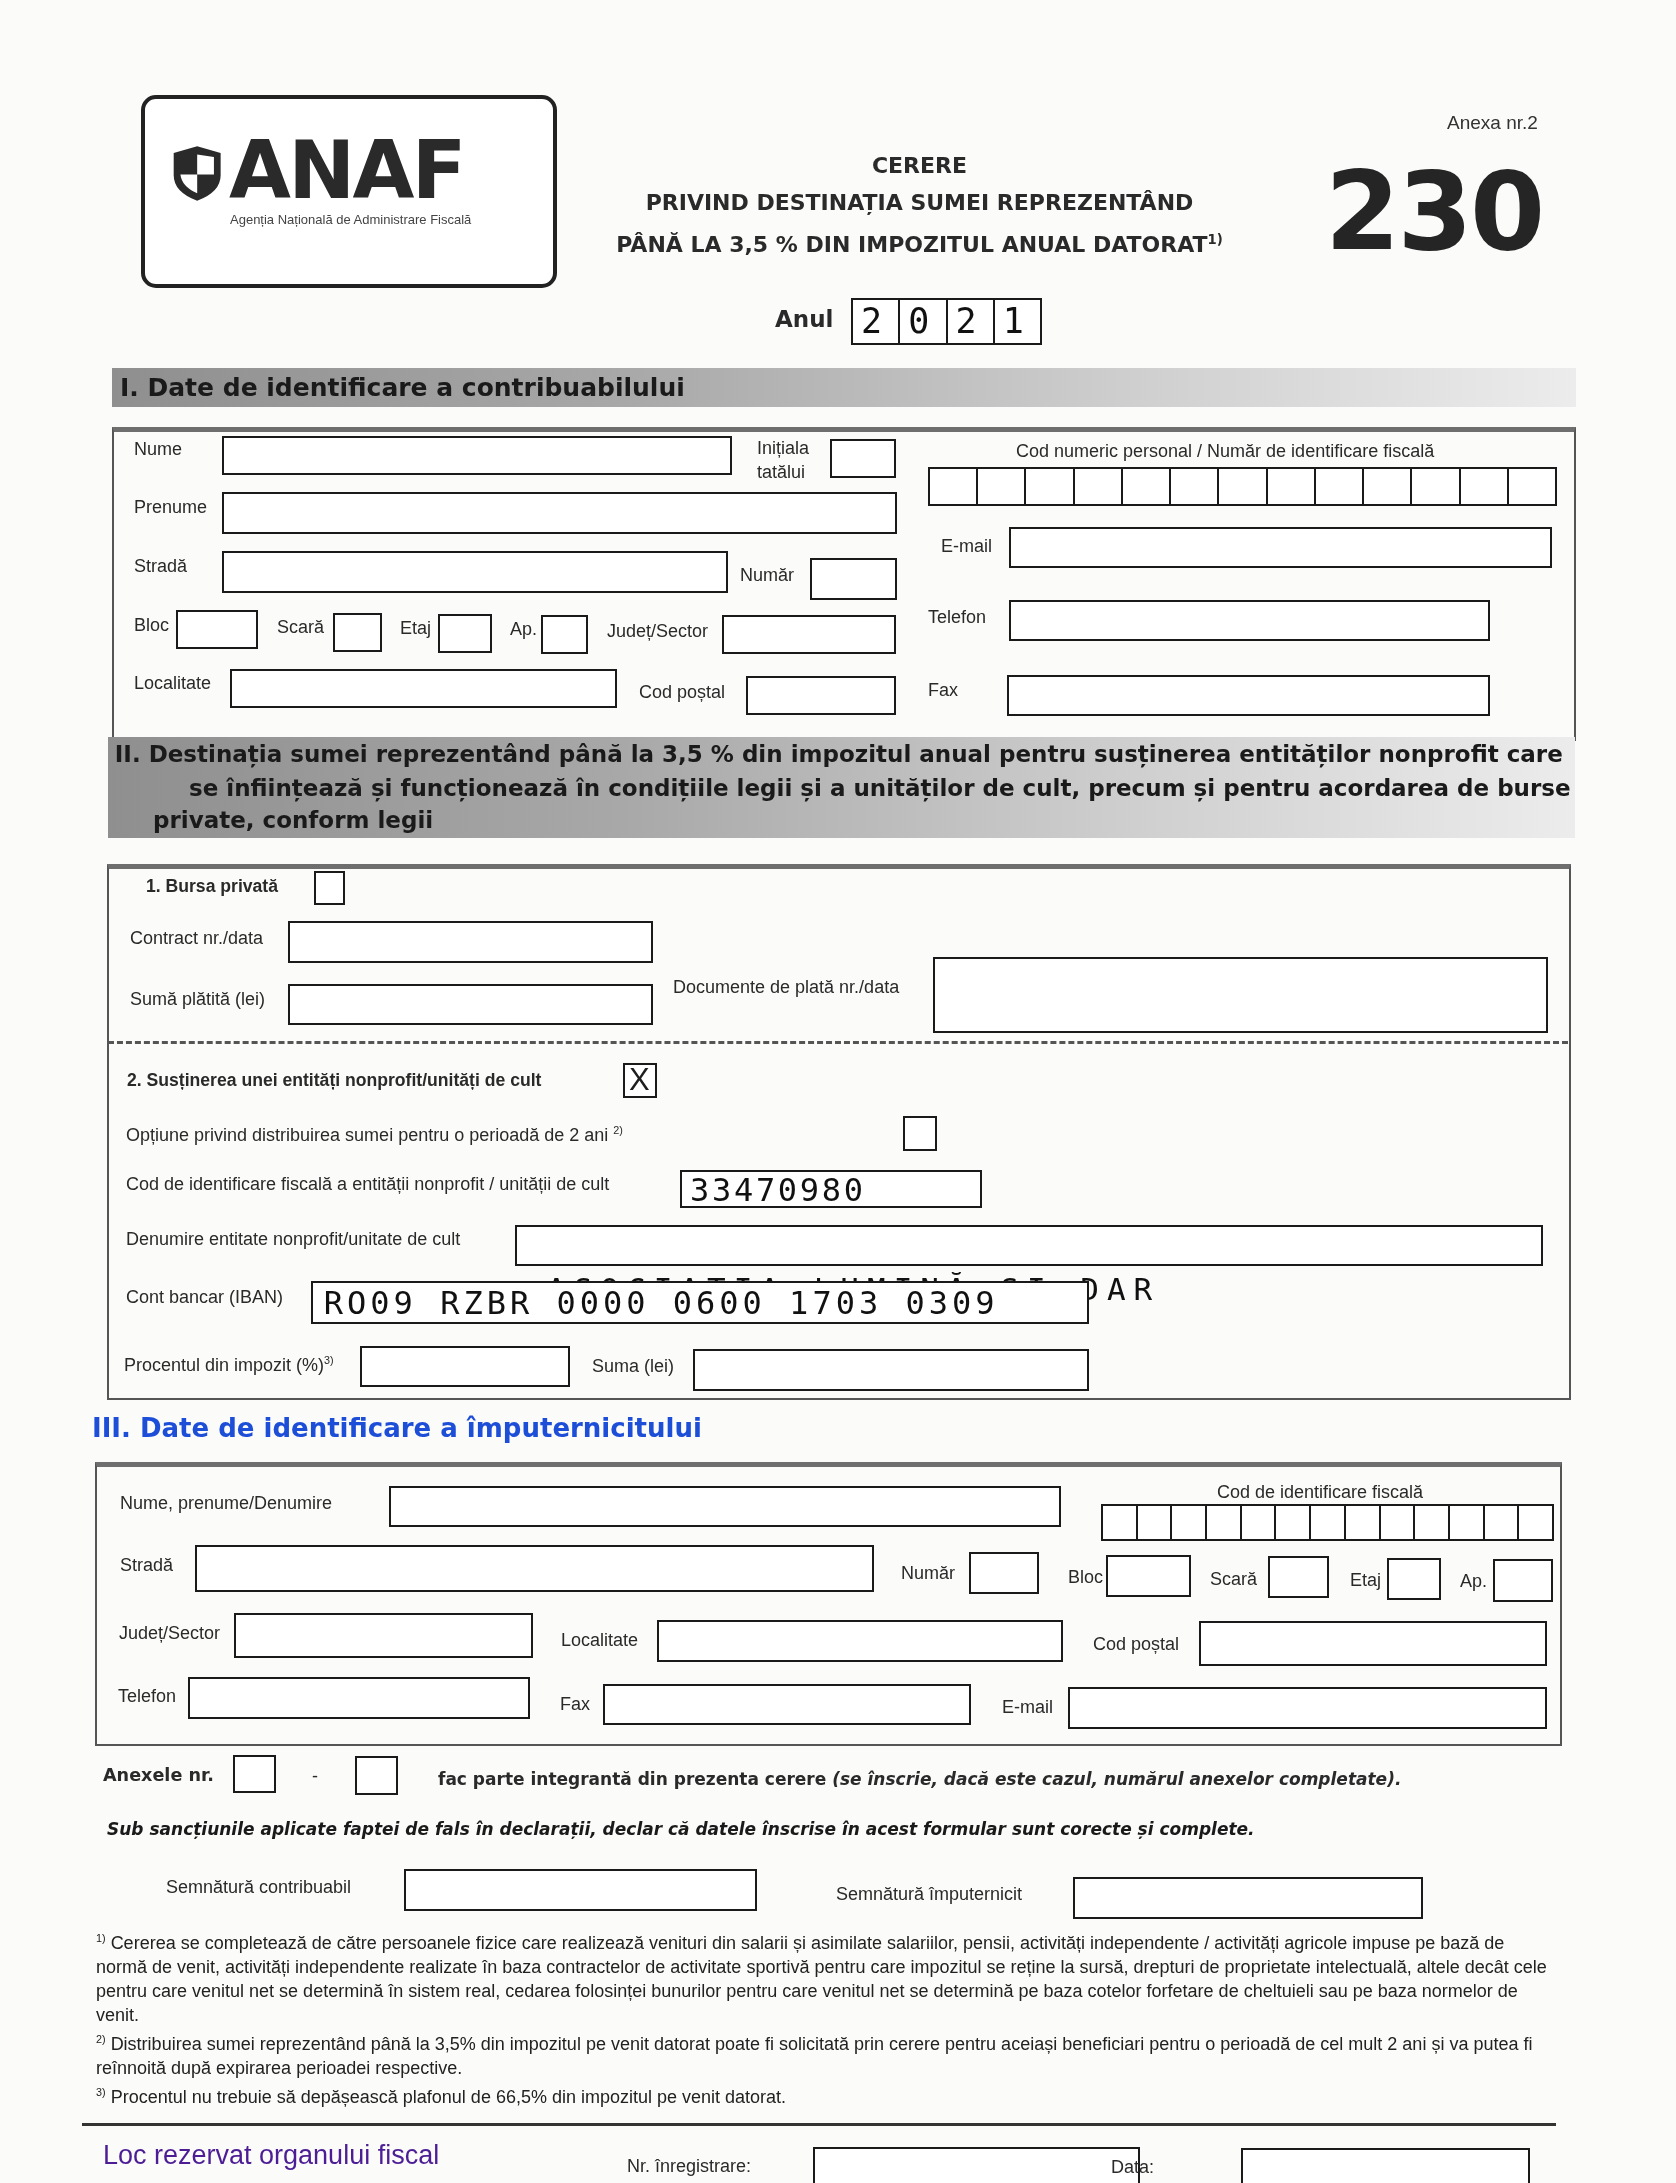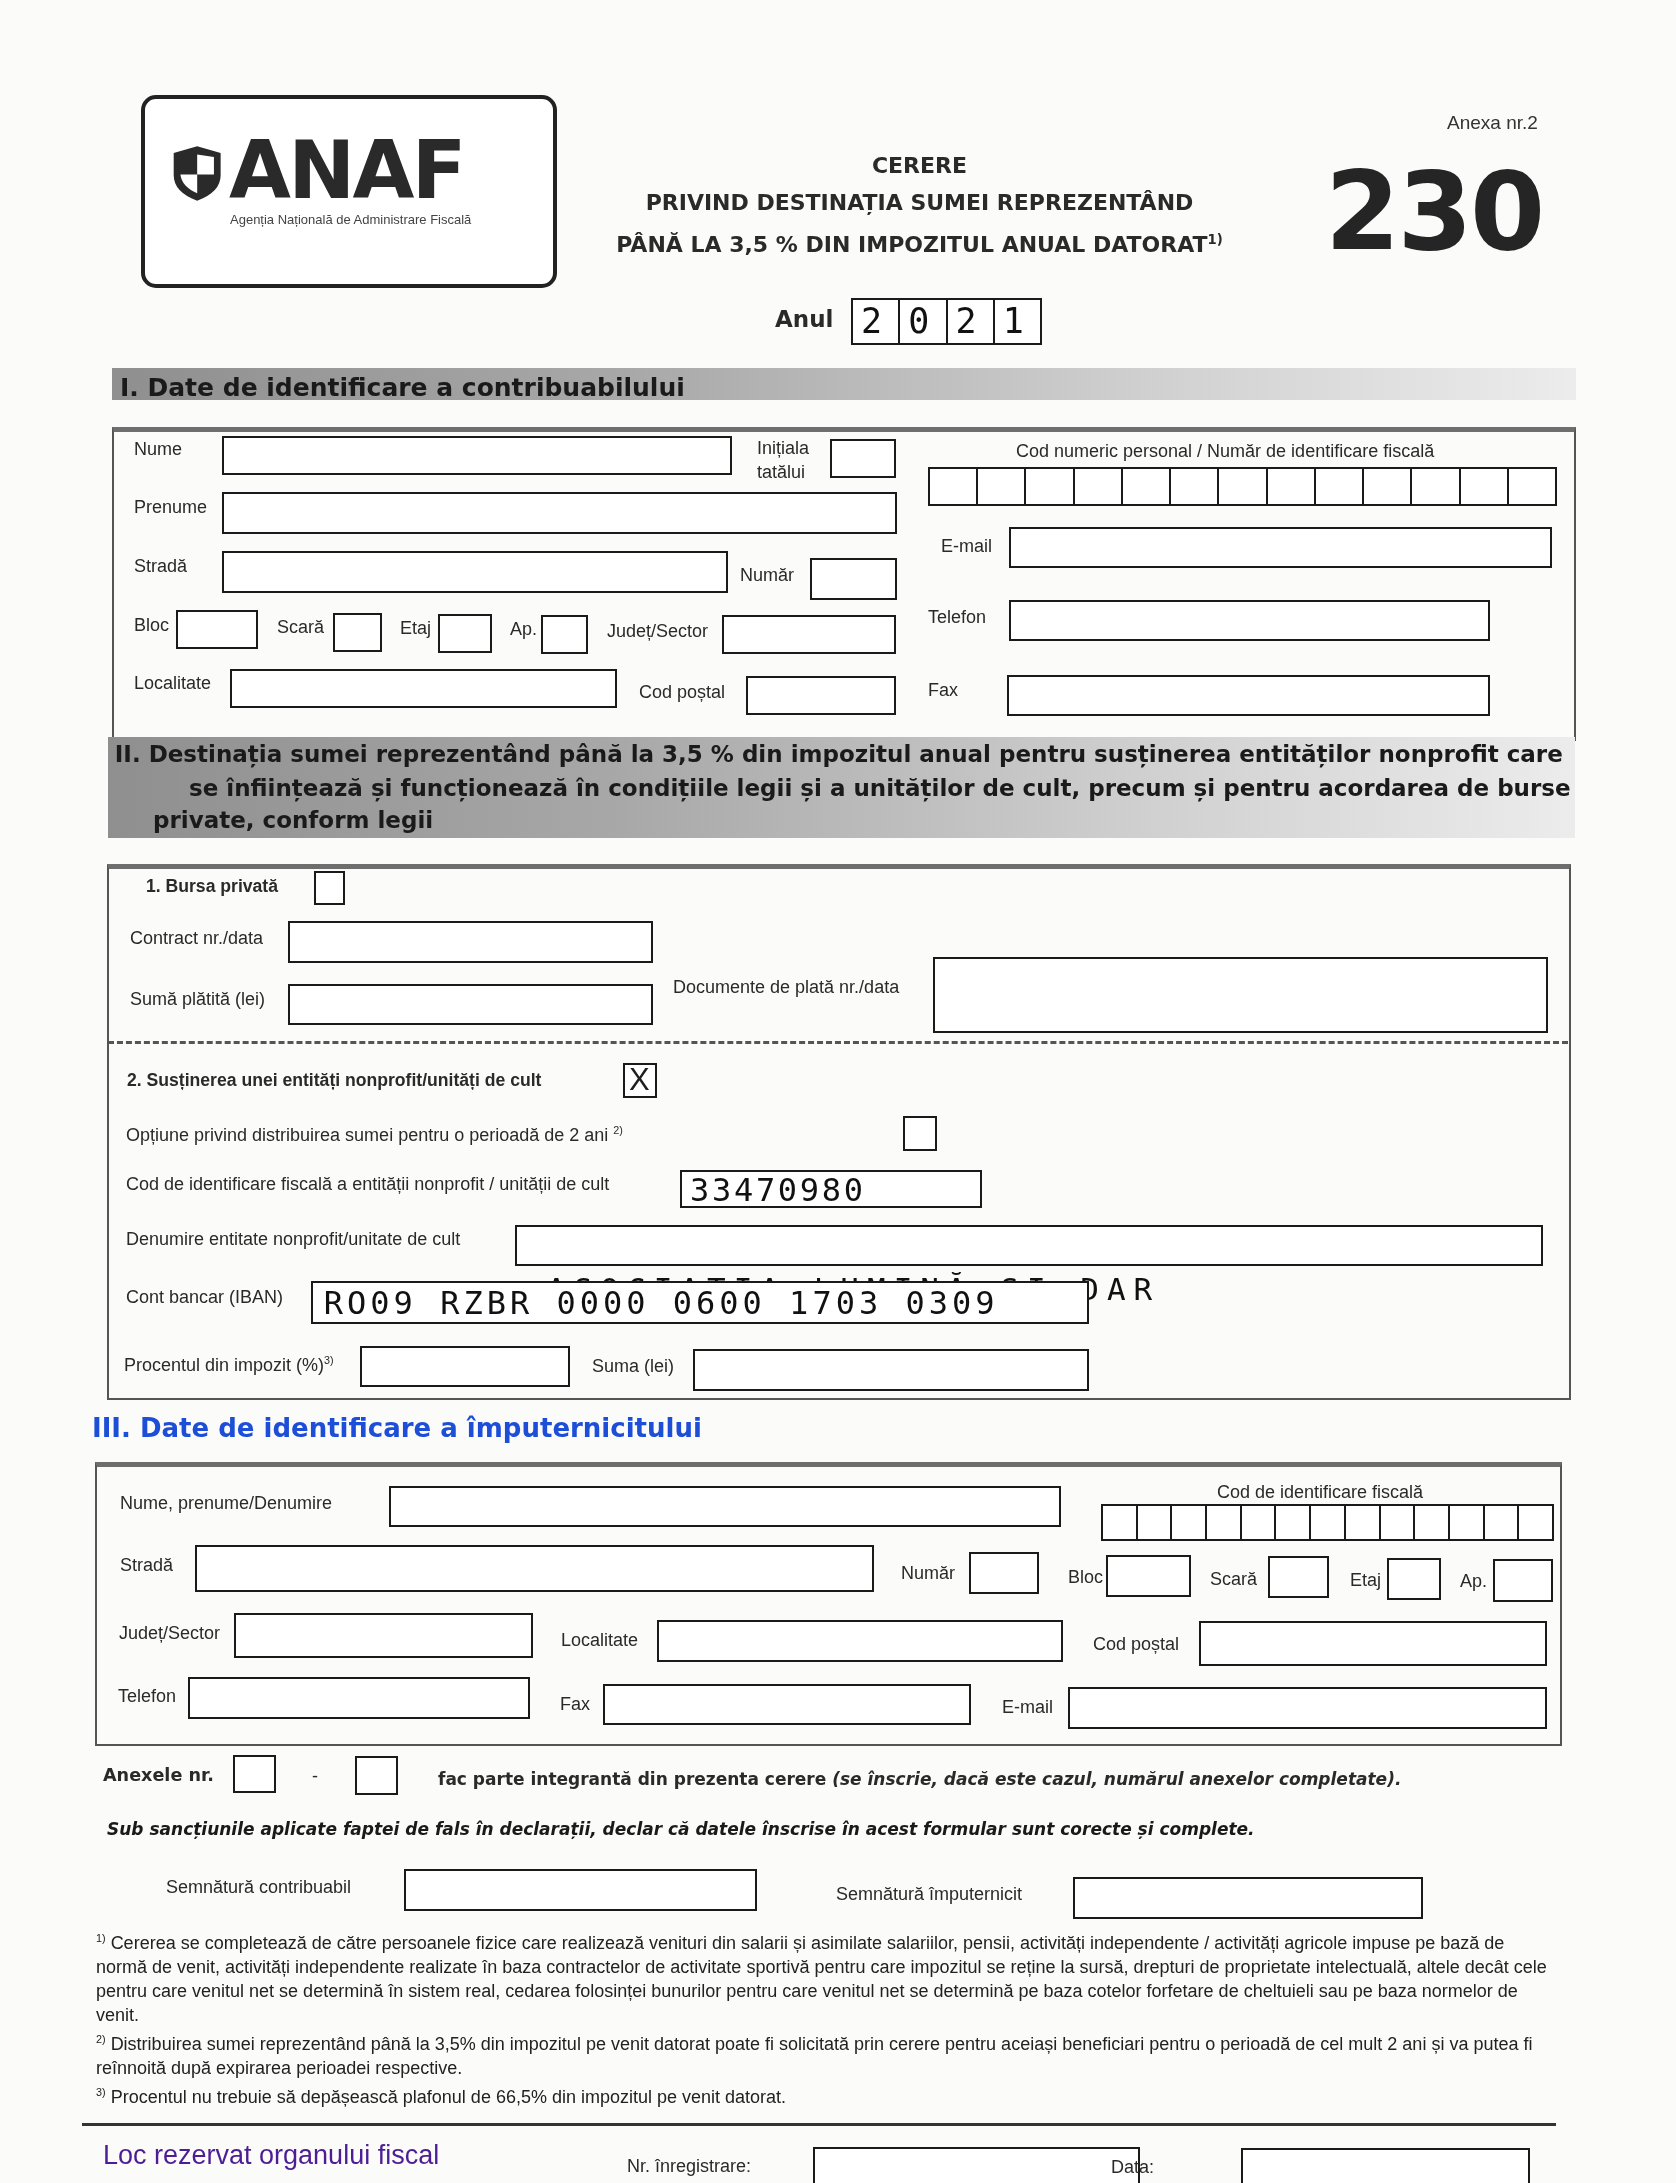--- a/index.html
+++ b/index.html
@@ -51,21 +51,21 @@
       <span class="hand" style="left:8px;top:1.4px;font-size:35px;">0</span>
     </div>
   <div class="cell" style="position:relative;">
       <span class="hand" style="left:8px;top:1.4px;font-size:35px;">2</span>
     </div>
   <div class="cell" style="position:relative;">
       <span class="hand" style="left:8px;top:1.4px;font-size:35px;">1</span>
     </div>
 </div>
 
-<div class="sechead" style="left:112px;top:368px;width:1464px;height:32px;">
+<div class="sechead" style="left:112px;top:368px;width:1464px;height:39px;">
   <span style="position:absolute;left:8px;top:5.4px;font-size:25px;">I. Date de identificare a contribuabilului</span>
 </div>
 <div class="panel" style="left:112px;top:427px;width:1464px;height:314px;"></div>
 
 <span class="lbl" style="left:134px;top:439px;">Nume</span>
 <div class="box" style="left:222px;top:436px;width:510px;height:39px;"></div>
 <span class="lbl" style="left:757px;top:438px;">Inițiala</span>
 <span class="lbl" style="left:757px;top:462px;">tatălui</span>
 <div class="box" style="left:830px;top:439px;width:66px;height:39px;"></div>
 

